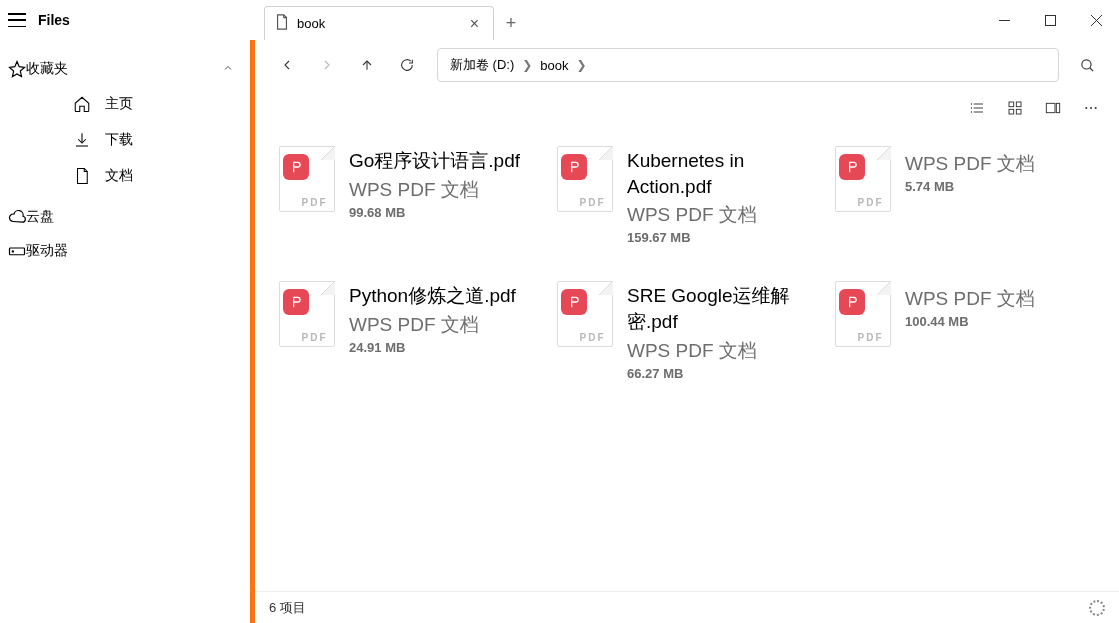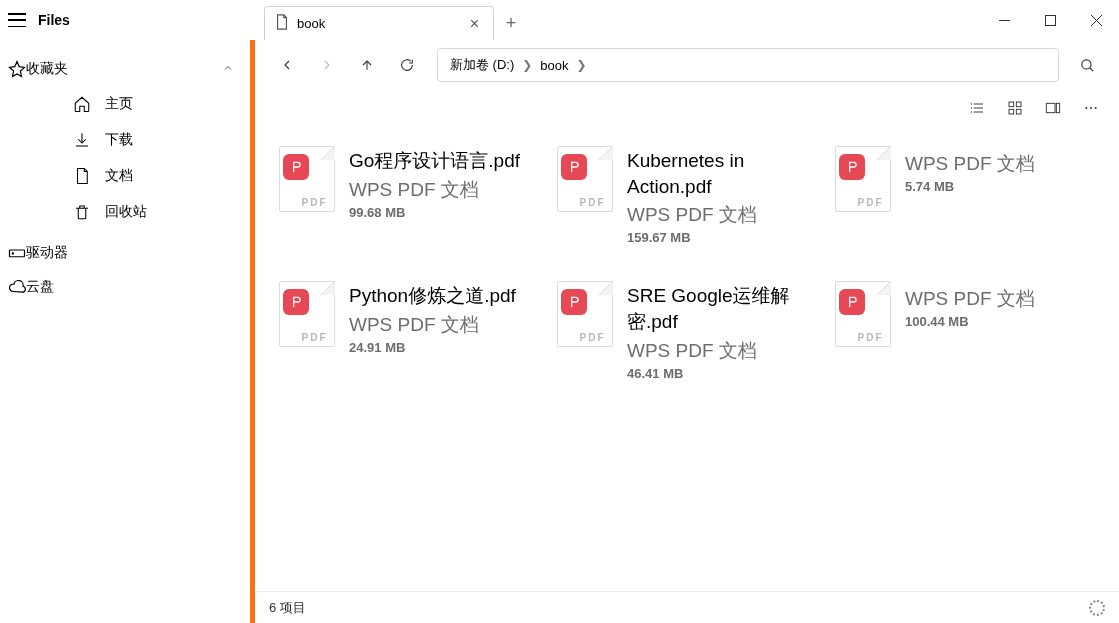--- a/index.html
+++ b/index.html
@@ -155,49 +155,39 @@
       </div>
       <div class="sidebar-item">
         <span class="sidebar-icon">
           <svg viewBox="0 0 24 24">
               <path d="M6 2h9l4 4v16H6z"></path>
               <path d="M15 2v4h4"></path>
             </svg>
         </span>
         <span>文档</span>
       </div>
-      <div class="sidebar-item">
-        <span class="sidebar-icon">
-          <svg viewBox="0 0 24 24">
-              <path d="M4 7h16"></path>
-              <path d="M7 7v13a1 1 0 0 0 1 1h8a1 1 0 0 0 1-1V7"></path>
-              <path d="M9 7V4h6v3"></path>
-            </svg>
-        </span>
-        <span>回收站</span>
-      </div>
     </div>
 
     <div class="sidebar-header" style="padding-left:8px;">
       <span class="sidebar-icon">
         <svg viewBox="0 0 24 24">
+            <path d="M7 18a5 5 0 1 1 1-9.9A6 6 0 0 1 20 11a4 4 0 0 1-1 7.9z"></path>
+          </svg>
+      </span>
+      <span>云盘</span>
+    </div>
+
+    <div class="sidebar-header" style="padding-left:8px;">
+      <span class="sidebar-icon">
+        <svg viewBox="0 0 24 24">
             <rect x="2" y="8" width="20" height="9" rx="1"></rect>
             <circle cx="6.5" cy="12.5" r="0.8" fill="#000"></circle>
           </svg>
       </span>
       <span>驱动器</span>
-    </div>
-
-    <div class="sidebar-header" style="padding-left:8px;">
-      <span class="sidebar-icon">
-        <svg viewBox="0 0 24 24">
-            <path d="M7 18a5 5 0 1 1 1-9.9A6 6 0 0 1 20 11a4 4 0 0 1-1 7.9z"></path>
-          </svg>
-      </span>
-      <span>云盘</span>
     </div>
 
     <div class="sidebar-spacer"></div>
   </div>
 
   <div class="content">
     <div class="toolbar">
       <div class="nav-btn">
         <svg viewBox="0 0 24 24">
             <path d="M15 6l-6 6 6 6"></path>
@@ -343,21 +333,21 @@
             <div class="badge">
               <svg viewBox="0 0 24 24">
                 <path d="M8 4h7a4 4 0 0 1 0 8H8zM8 4v16" stroke="#fff" stroke-width="2.2" fill="none" stroke-linecap="round"></path>
               </svg>
             </div>
             <div class="ext">PDF</div>
           </div>
           <div class="file-meta">
             <div class="file-name">SRE  Google运维解密.pdf</div>
             <div class="file-type">WPS PDF 文档</div>
-            <div class="file-size">46.41 MB</div>
+            <div class="file-size">66.27 MB</div>
           </div>
         </div>
         <div class="file-item">
           <div class="file-icon">
             <div class="page"></div>
             <div class="fold"></div>
             <div class="badge">
               <svg viewBox="0 0 24 24">
                 <path d="M8 4h7a4 4 0 0 1 0 8H8zM8 4v16" stroke="#fff" stroke-width="2.2" fill="none" stroke-linecap="round"></path>
               </svg>

